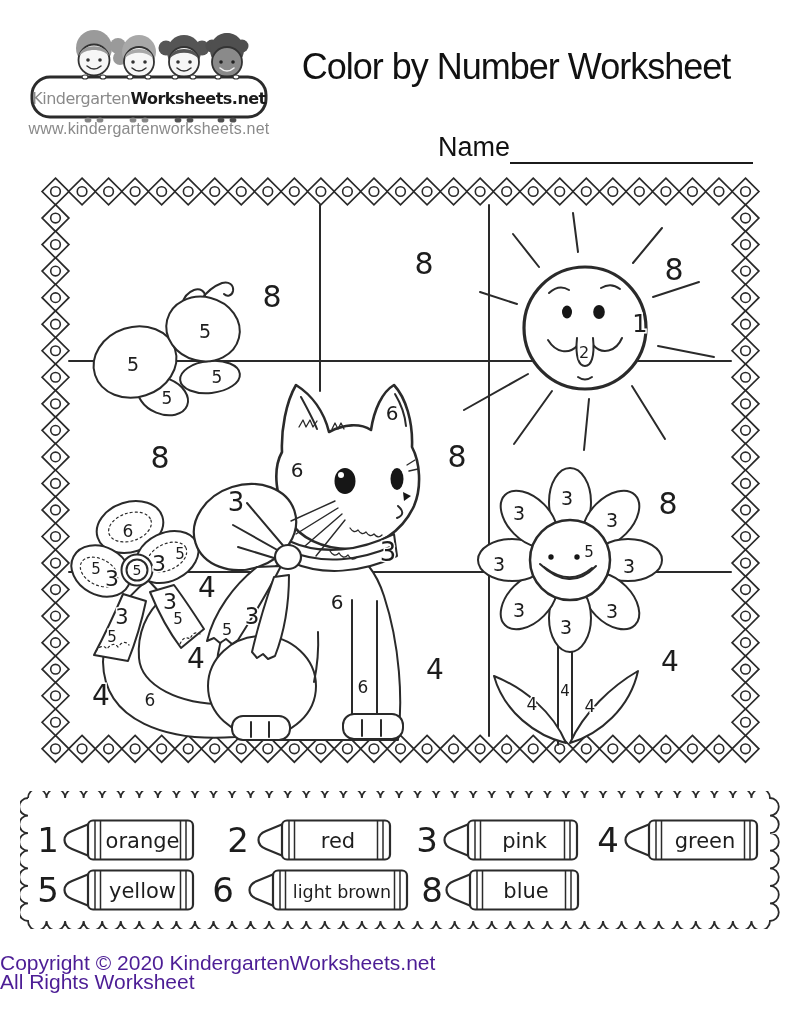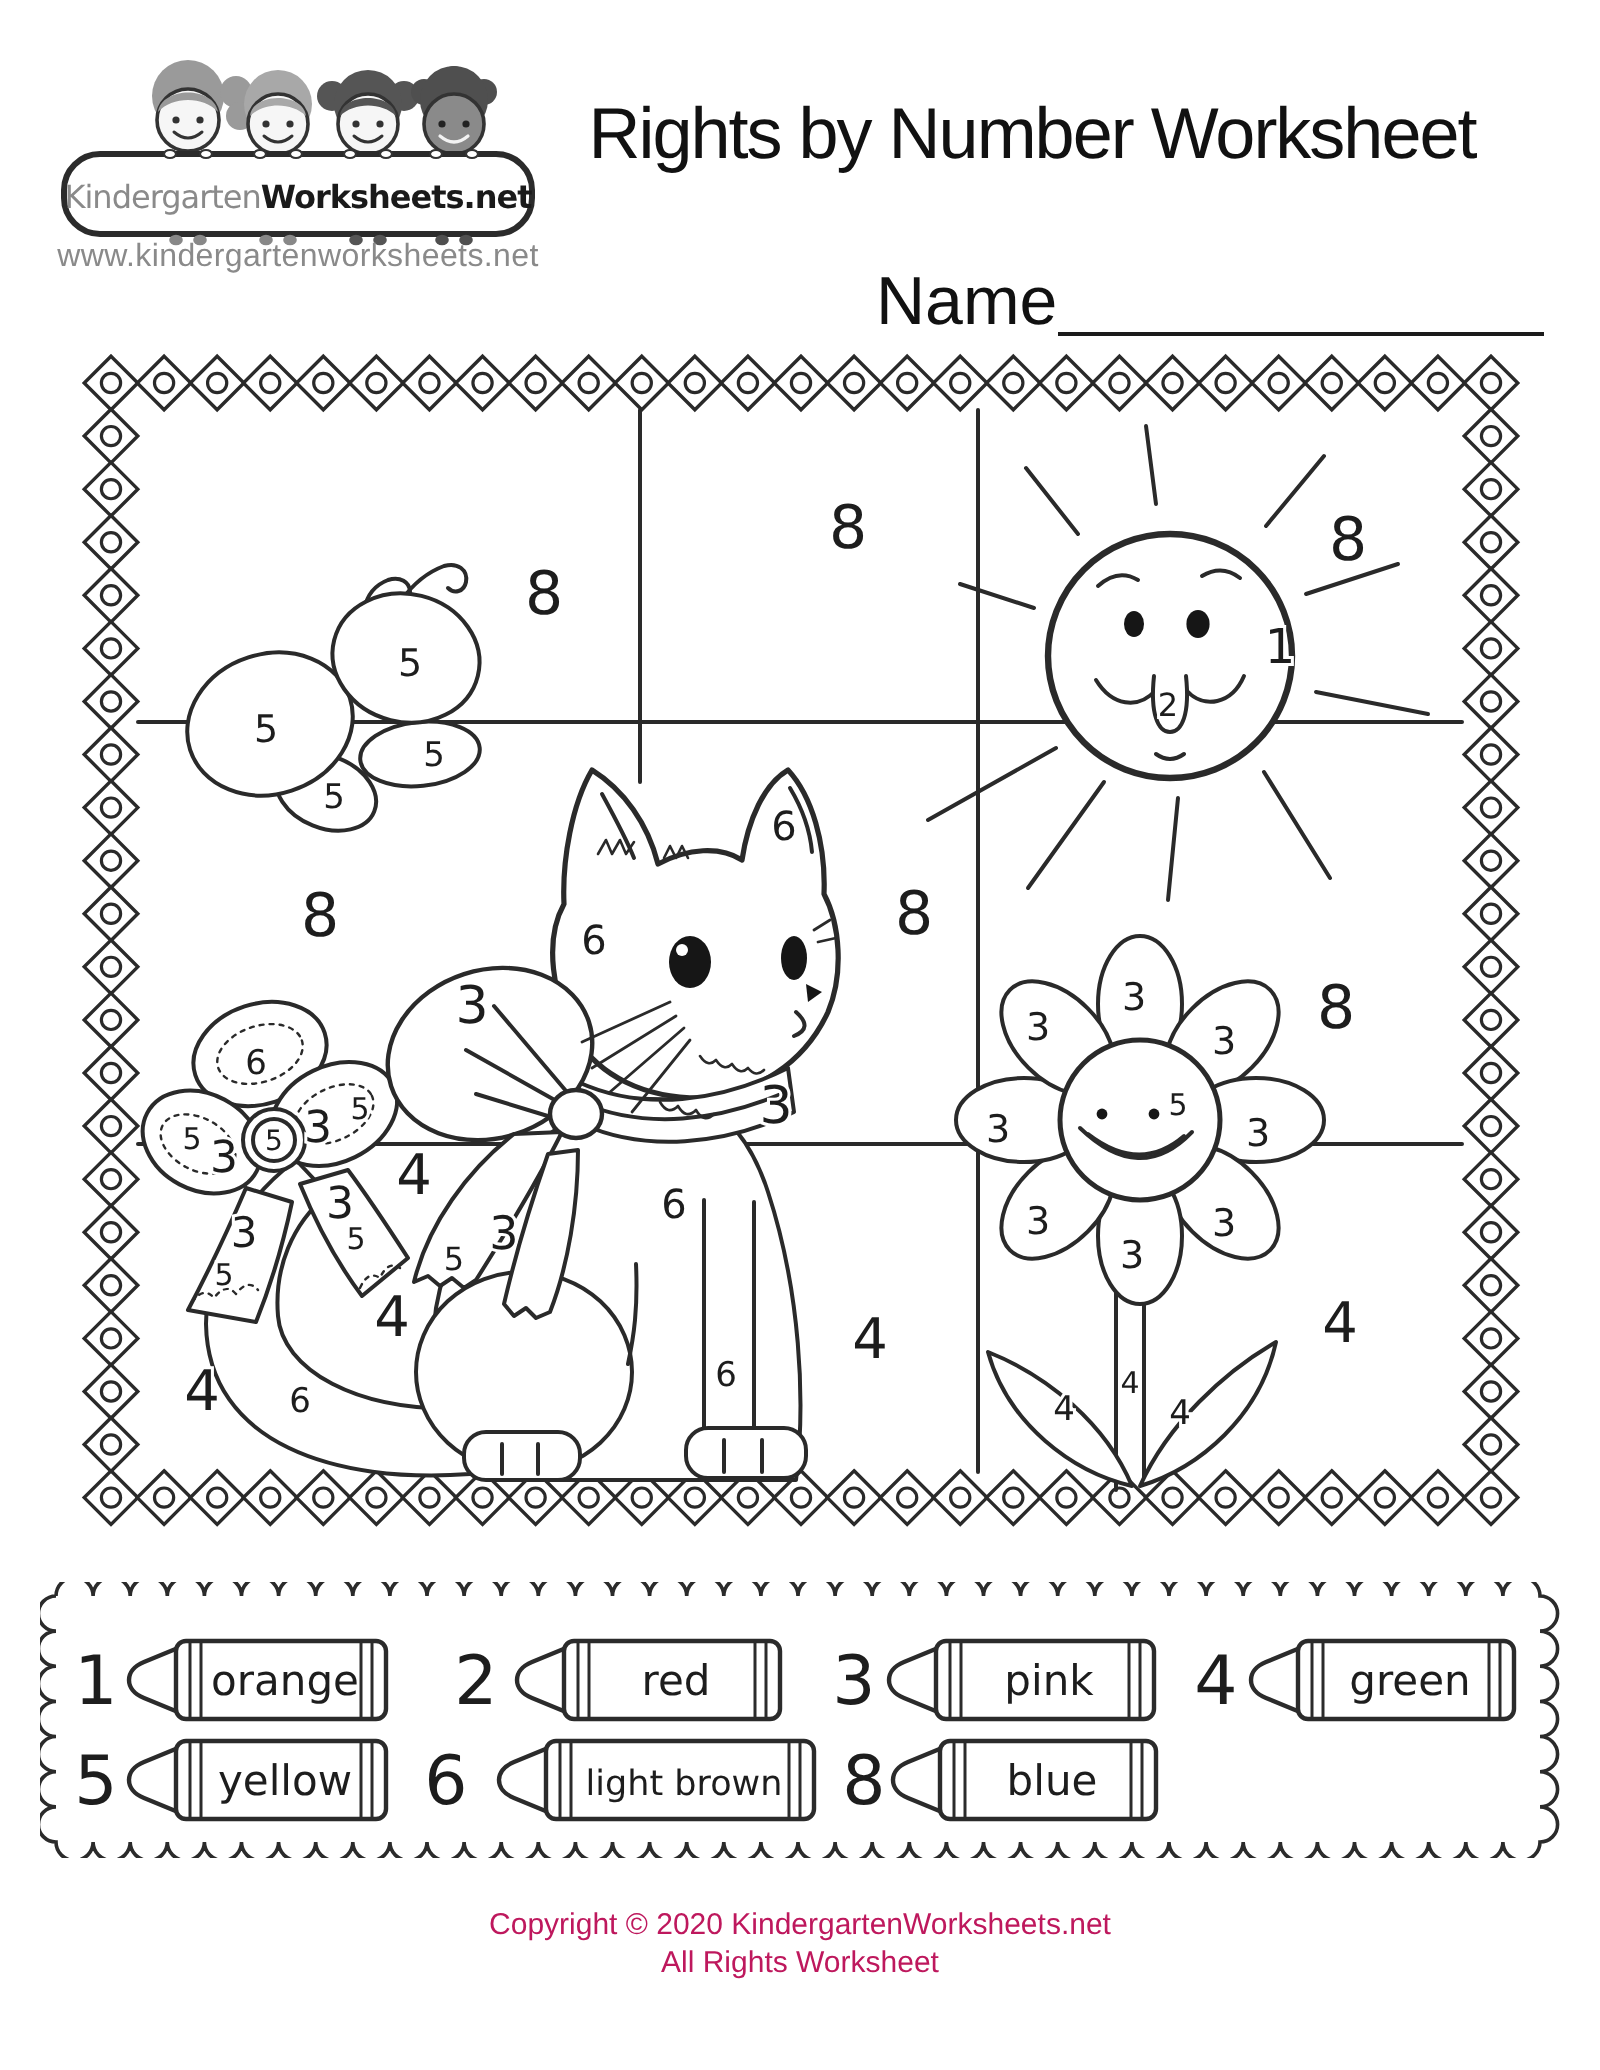--- a/index.html
+++ b/index.html
@@ -4,33 +4,33 @@
 <style>
   html,body{margin:0;padding:0;background:#fff;}
   .page{position:relative;width:800px;height:1035px;background:#ffffff;overflow:hidden;
         font-family:"Liberation Sans",sans-serif;}
   .page svg{position:absolute;}
   #logo-svg{left:26px;top:20px;}
   .site-url{position:absolute;left:24px;top:120px;width:250px;text-align:center;
             font-size:16px;color:#8a8a8a;letter-spacing:.2px;}
   .title{position:absolute;left:266px;top:46px;width:500px;text-align:center;
          font-size:36px;color:#111;letter-spacing:-1px;white-space:nowrap;}
-  .name-row{position:absolute;left:438px;top:132px;font-size:34px;color:#111;
-            display:flex;align-items:center;}
+  .name-row{position:absolute;left:438px;top:132px;font-size:27px;color:#111;
+            display:flex;align-items:flex-start;}
   .name-line{display:inline-block;width:243px;height:30px;border-bottom:2px solid #1b1b1b;}
   #pic{left:0;top:0;}
   #legend-svg{left:20px;top:791px;}
   .num{font-family:"DejaVu Sans",sans-serif;fill:#1d1d1d;text-anchor:middle;
        paint-order:stroke;stroke:#ffffff;stroke-width:3px;}
   .lnum{font-family:"DejaVu Sans",sans-serif;font-size:34px;fill:#1d1d1d;text-anchor:middle;}
   .llab{font-family:"DejaVu Sans",sans-serif;fill:#1d1d1d;text-anchor:middle;}
   .lace{fill:none;stroke:#2a2a2a;stroke-width:1.2;stroke-dasharray:2 3;}
   .sq{fill:none;stroke:#2a2a2a;stroke-width:1.3;}
-  .footer{position:absolute;top:953px;left:0;width:100%;text-align:center;
-          font-size:15px;color:#be185d;line-height:19px;}
+  .footer{position:absolute;top:953px;left:0;width:100%;text-align:left;
+          font-size:21px;color:#4c1d95;line-height:19px;}
 </style>
 </head>
 <body>
 
 <div class="page">
 
   <svg id="logo-svg" width="248" height="104" viewBox="0 0 248 104">
     <g>
 
       <circle cx="68" cy="28" r="18" fill="#9a9a9a"></circle>
@@ -87,21 +87,21 @@
           <ellipse cx="119" cy="100" rx="3.4" ry="2.6"></ellipse>
         <ellipse cx="152" cy="100" rx="3.4" ry="2.6" fill="#555"></ellipse>
           <ellipse cx="164" cy="100" rx="3.4" ry="2.6" fill="#555"></ellipse>
         <ellipse cx="195" cy="100" rx="3.4" ry="2.6" fill="#4f4f4f"></ellipse>
           <ellipse cx="207" cy="100" rx="3.4" ry="2.6" fill="#4f4f4f"></ellipse>
       </g>
     </g>
   </svg>
   <div class="site-url">www.kindergartenworksheets.net</div>
 
-  <div class="title">Rights by Number Worksheet</div>
+  <div class="title">Color by Number Worksheet</div>
 
   <div class="name-row">
     <span>Name</span>
       <span class="name-line"></span>
   </div>
 
   <svg id="pic" width="800" height="1035" viewBox="0 0 800 1035">
     <g id="bdr">
         <path d="M55.5,178.1 L68.9,191.5 L55.5,204.9 L42.1,191.5 Z" fill="#fff" stroke="#2a2a2a" stroke-width="1.7"></path>
         <circle cx="55.5" cy="191.5" r="4.8" fill="#fff" stroke="#2a2a2a" stroke-width="1.6"></circle>

